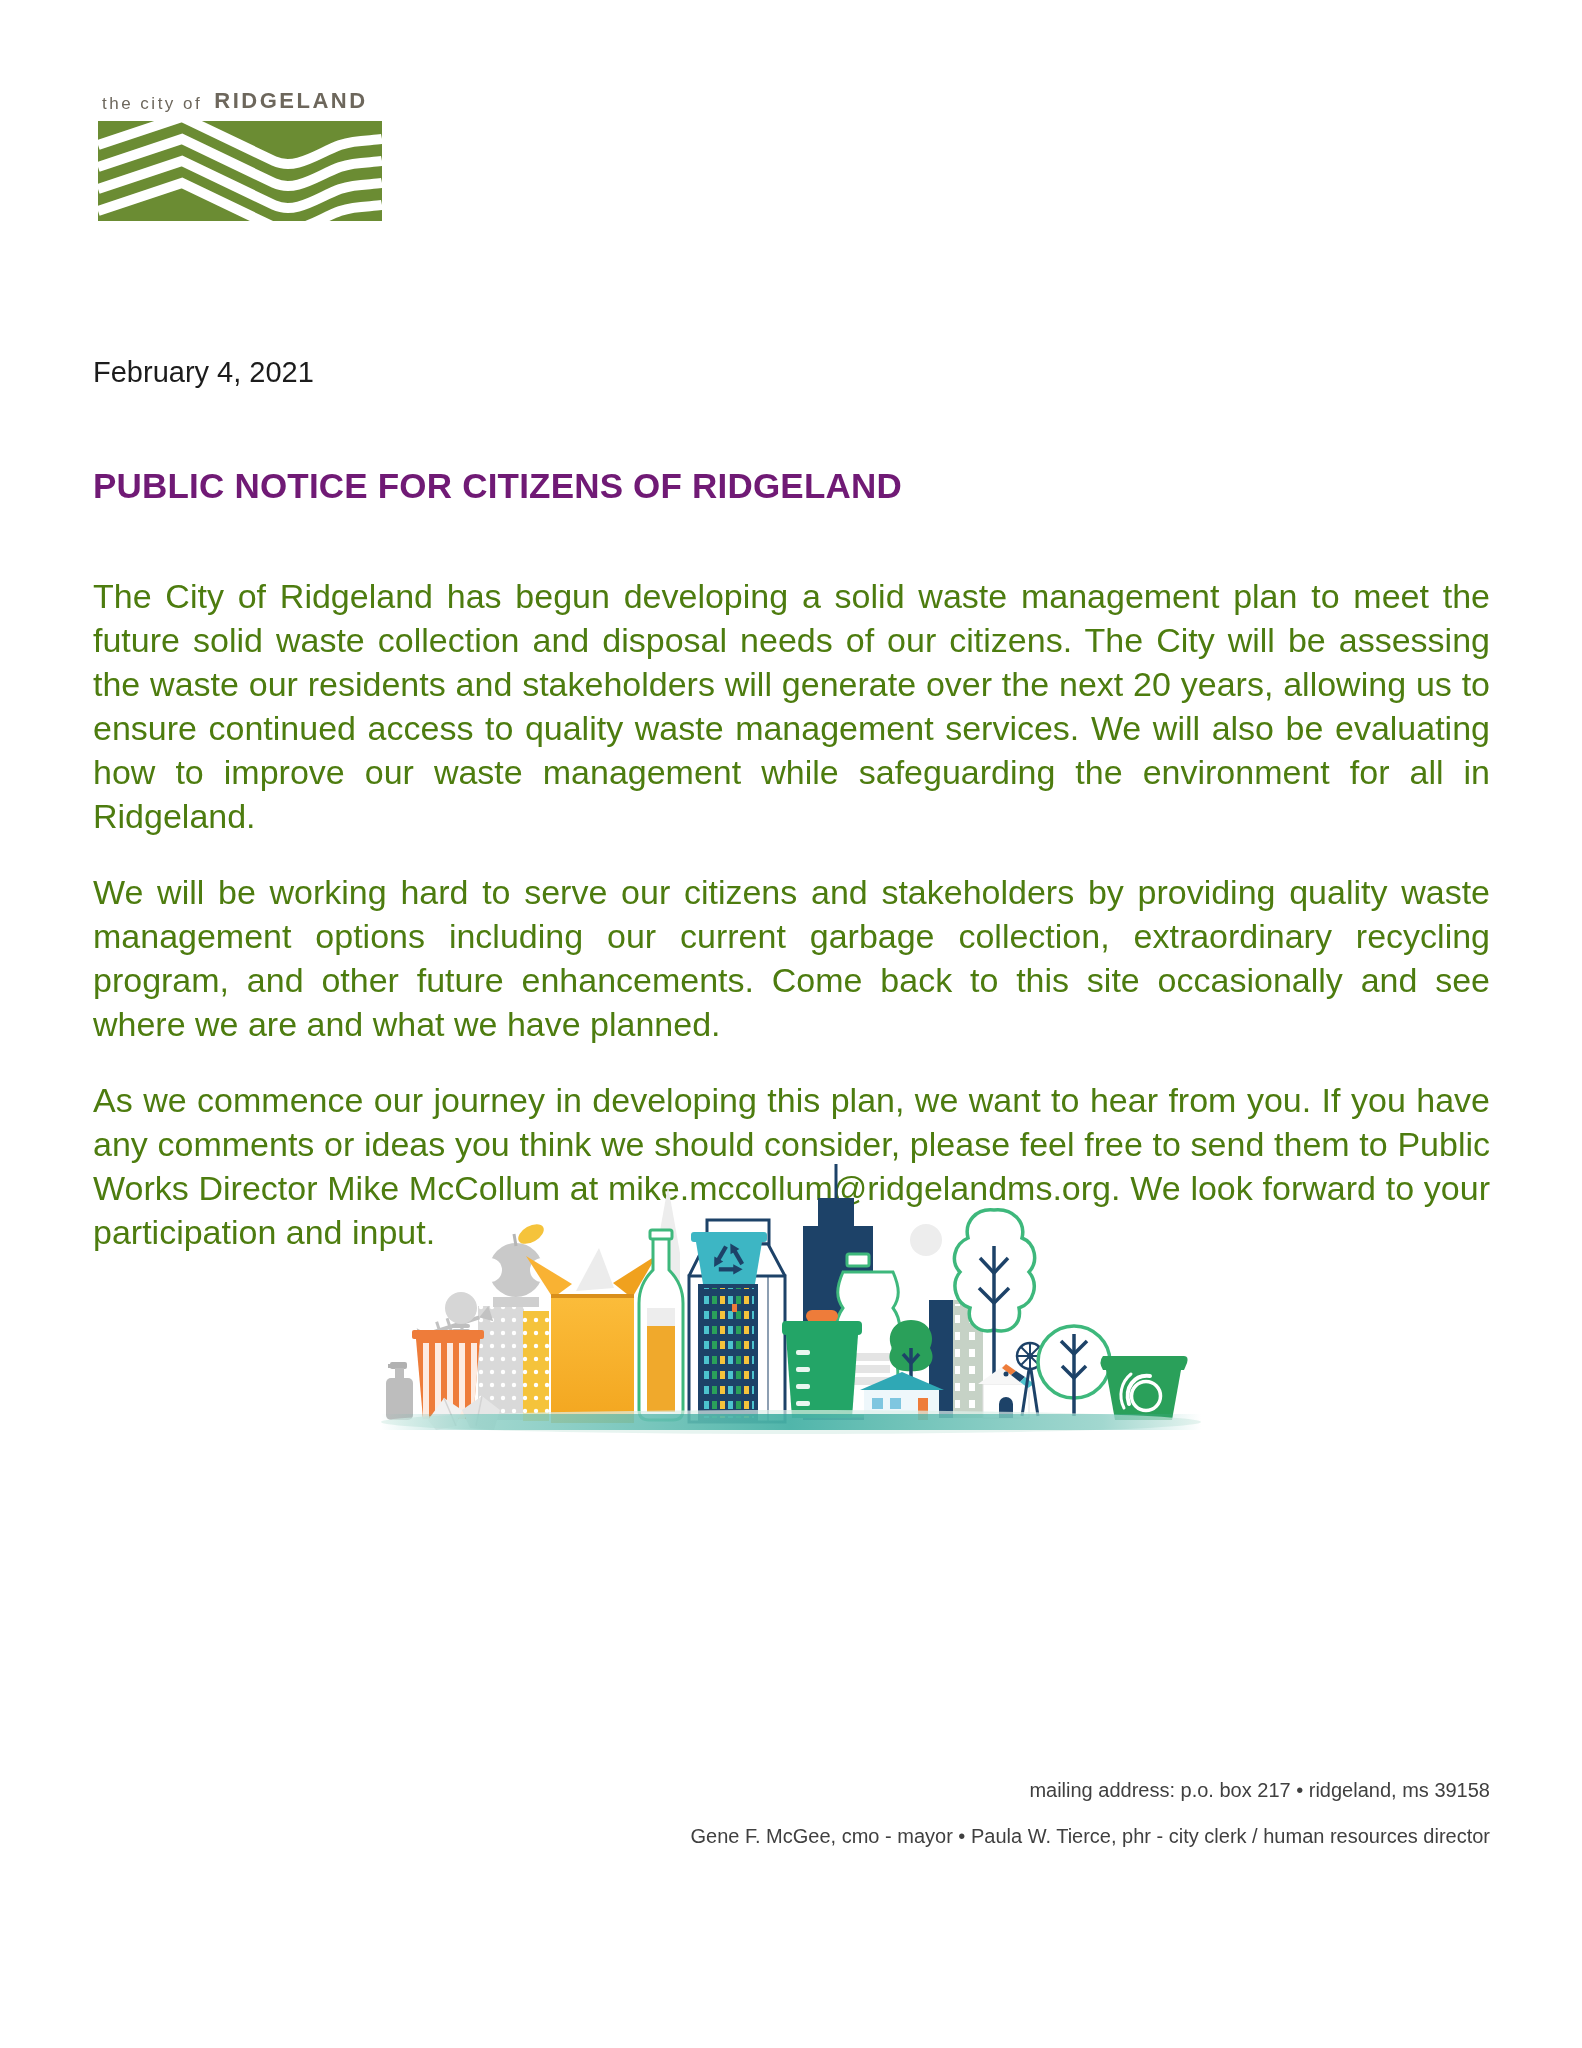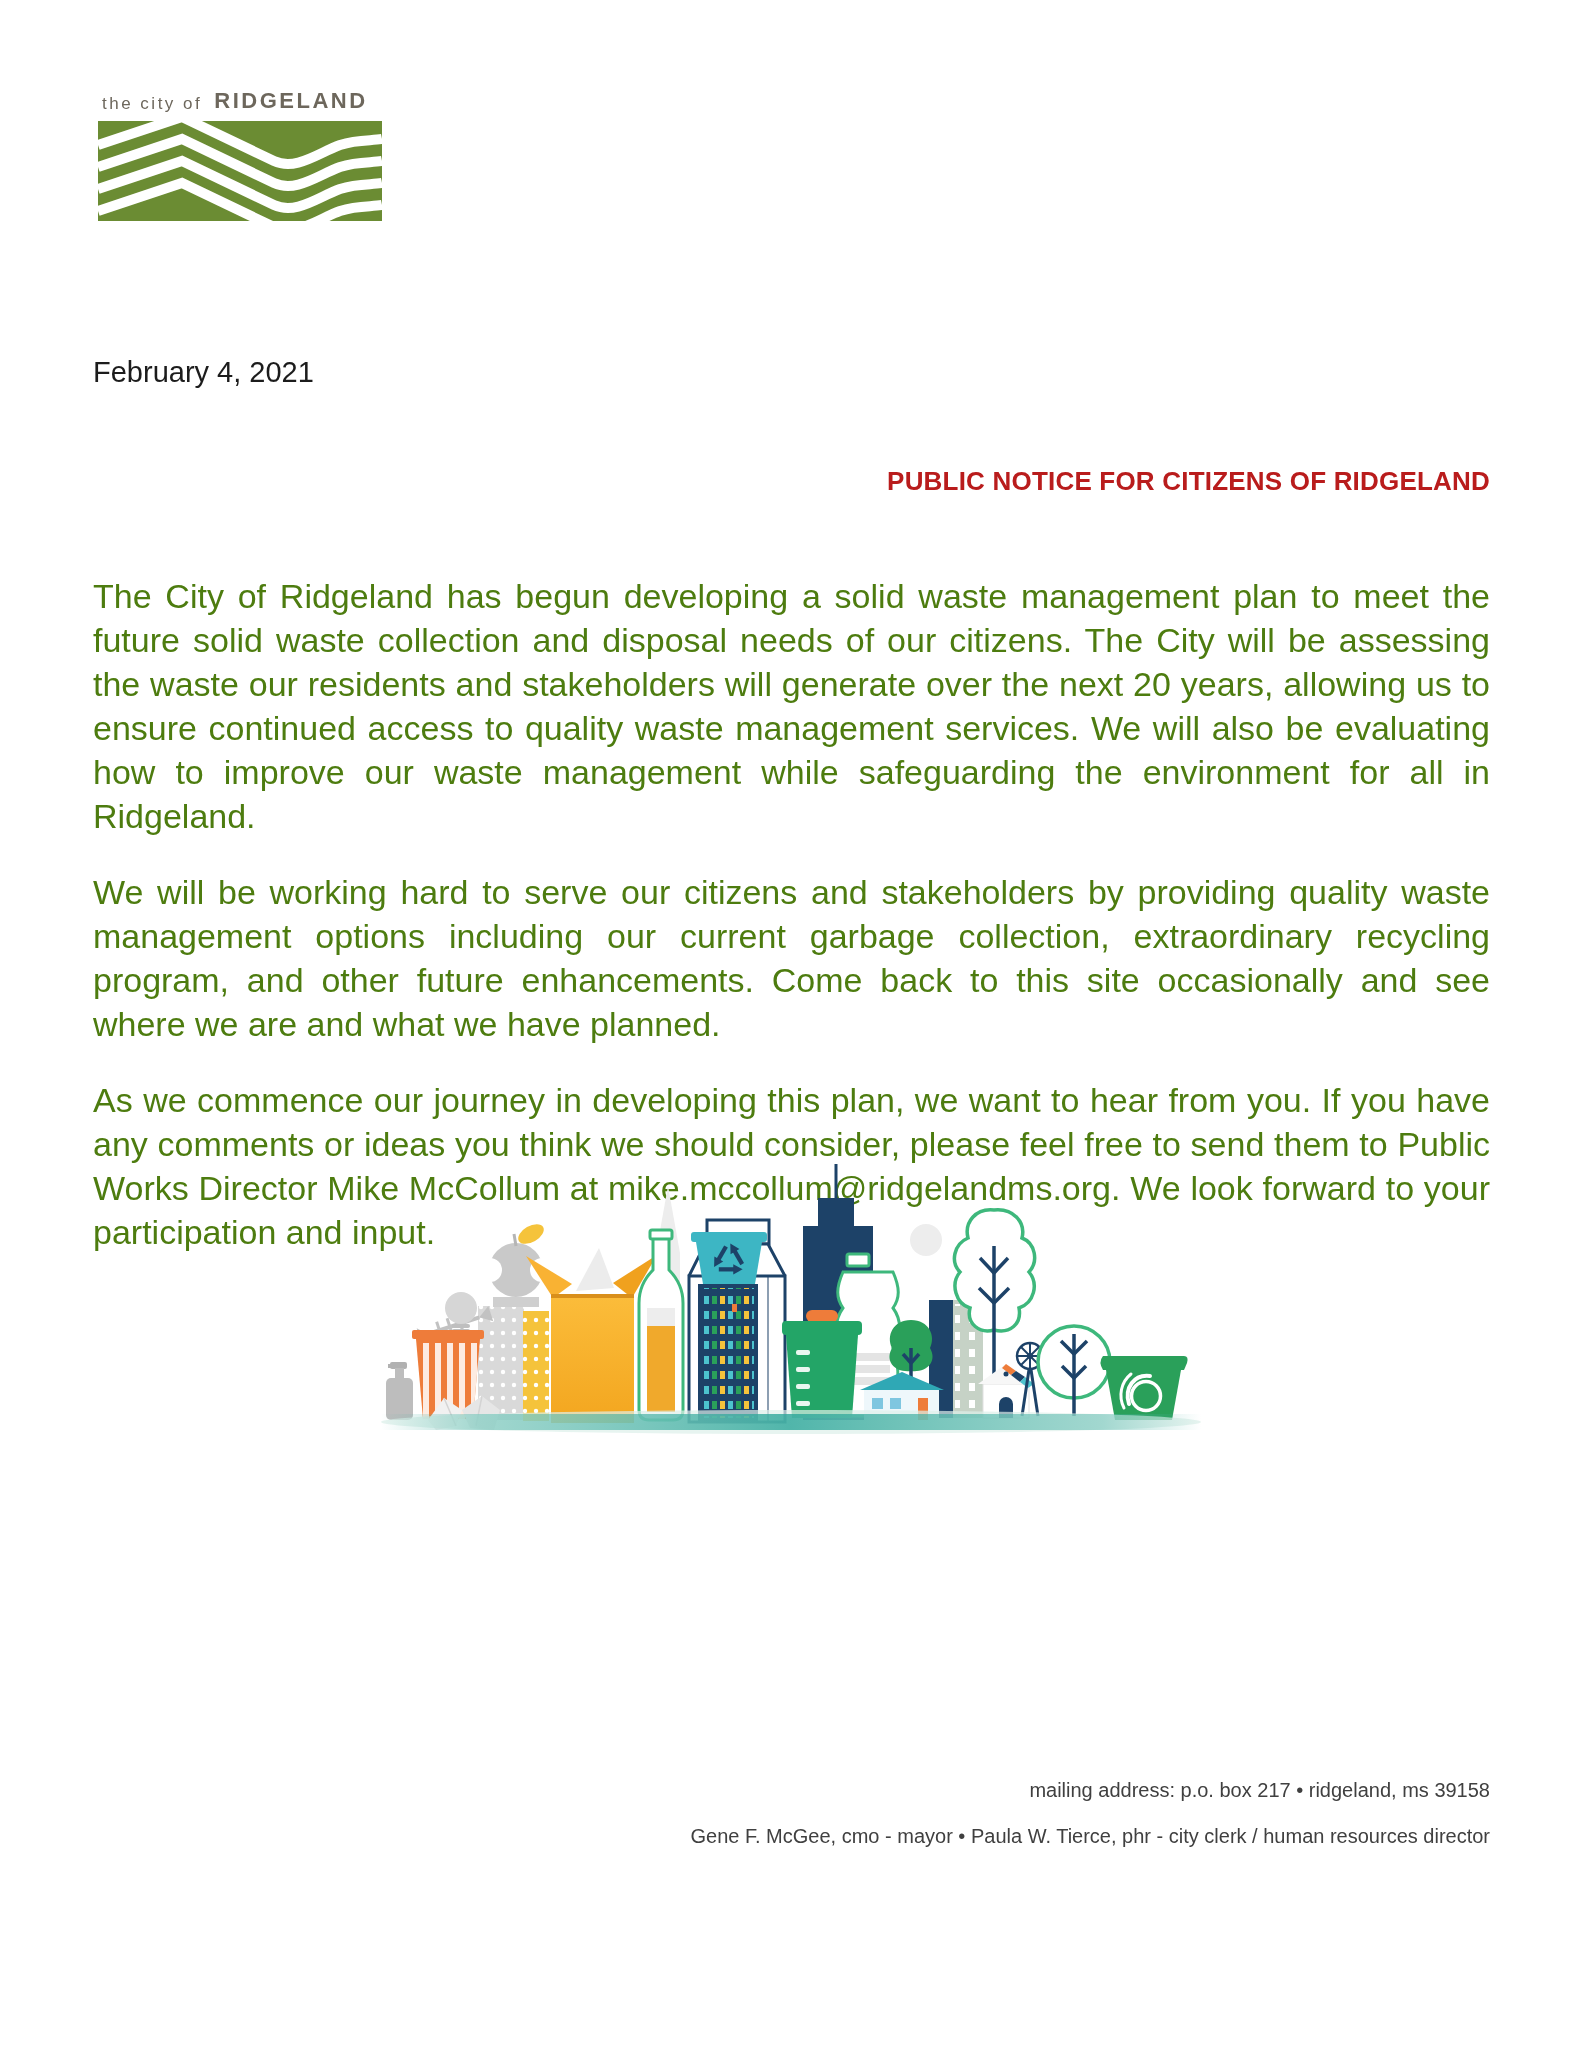--- a/index.html
+++ b/index.html
@@ -14,21 +14,21 @@
   .logo { position: absolute; left: 98px; top: 88px; width: 284px; }
   .logo-wordmark { display: flex; align-items: flex-end; gap: 12px; white-space: nowrap; color: #6d675c; margin-left: 4px; }
   .logo-tagline { font-size: 17px; letter-spacing: 2.5px; }
   .logo-name { font-size: 22px; letter-spacing: 2.5px; font-weight: 700; }
   .logo-waves { display: block; margin-top: 7px; }
 
   .date-line { position: absolute; left: 93px; top: 356px; font-size: 29px; }
 
   .doc-title {
     position: absolute; left: 93px; top: 466px; width: 1397px;
-    text-align: right; font-size: 26px; font-weight: bold; color: #b91c1c;
+    text-align: left; font-size: 35px; font-weight: bold; color: #701a75;
     letter-spacing: 0.2px;
   }
 
   .body-text { position: absolute; left: 93px; top: 574px; width: 1397px; }
   .body-text p {
     font-size: 34px; line-height: 44px; text-align: justify;
     margin-bottom: 32px; color: #4d7c0f;
   }
 
   .illustration-wrap { position: absolute; left: 366px; top: 1158px; width: 850px; height: 292px; }

